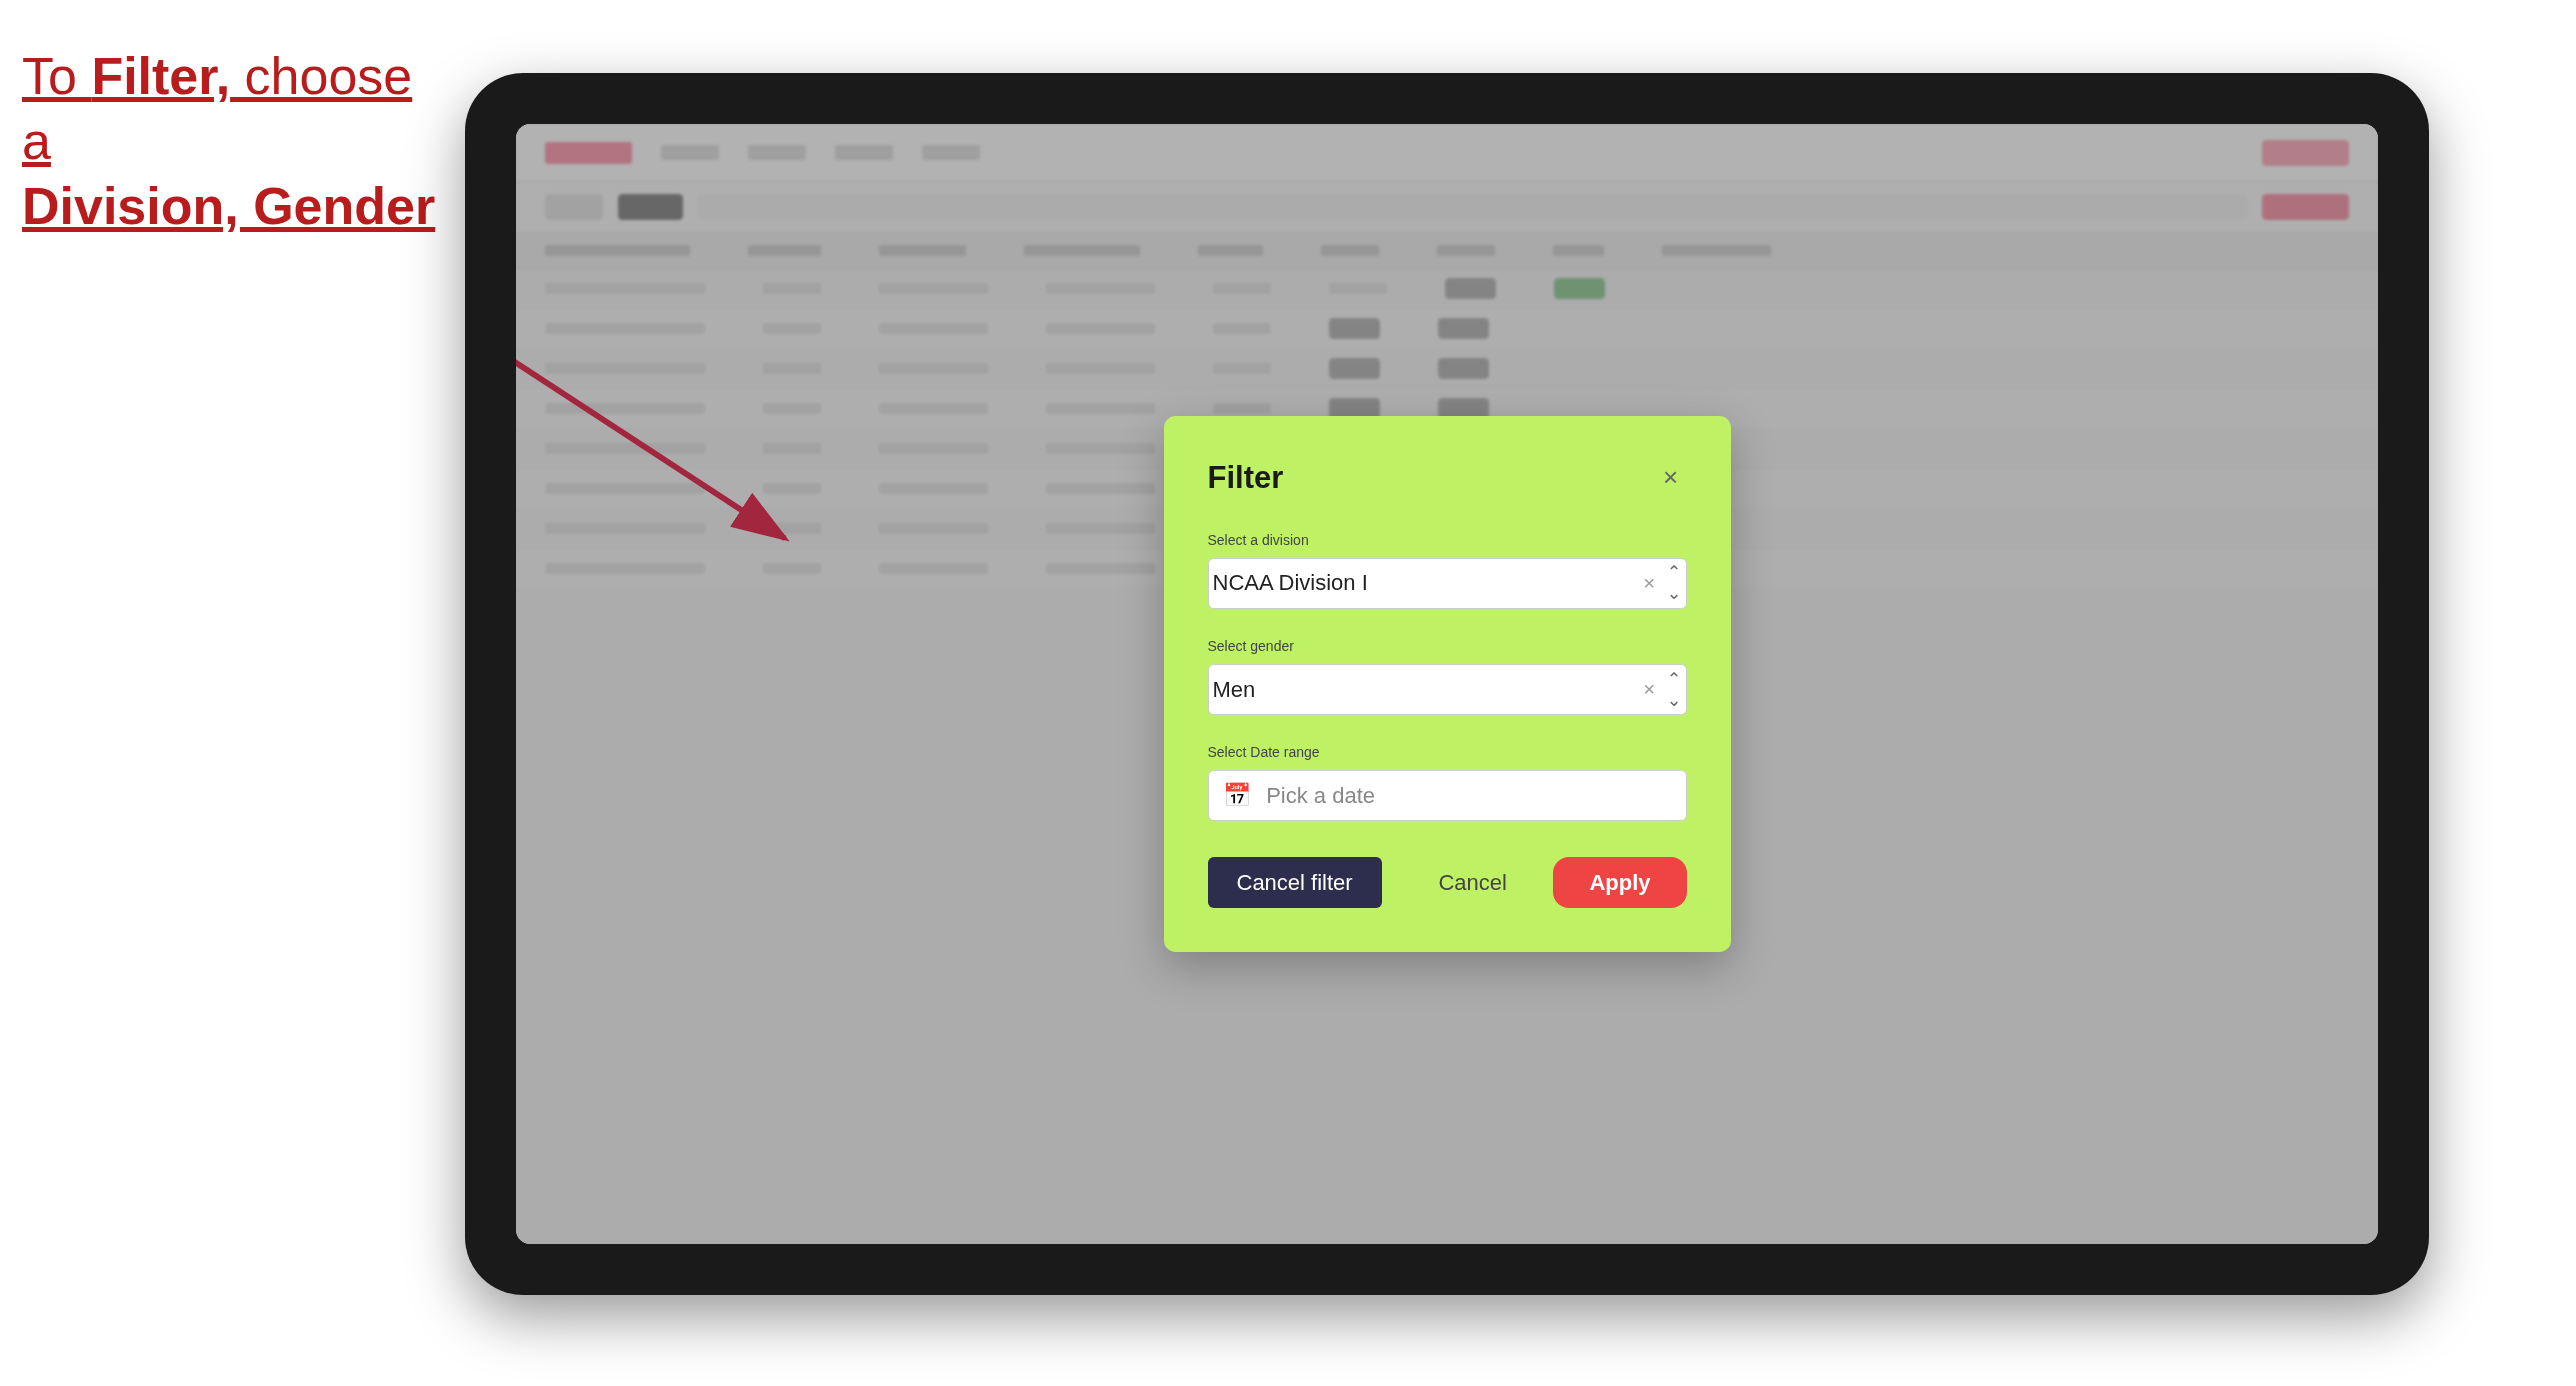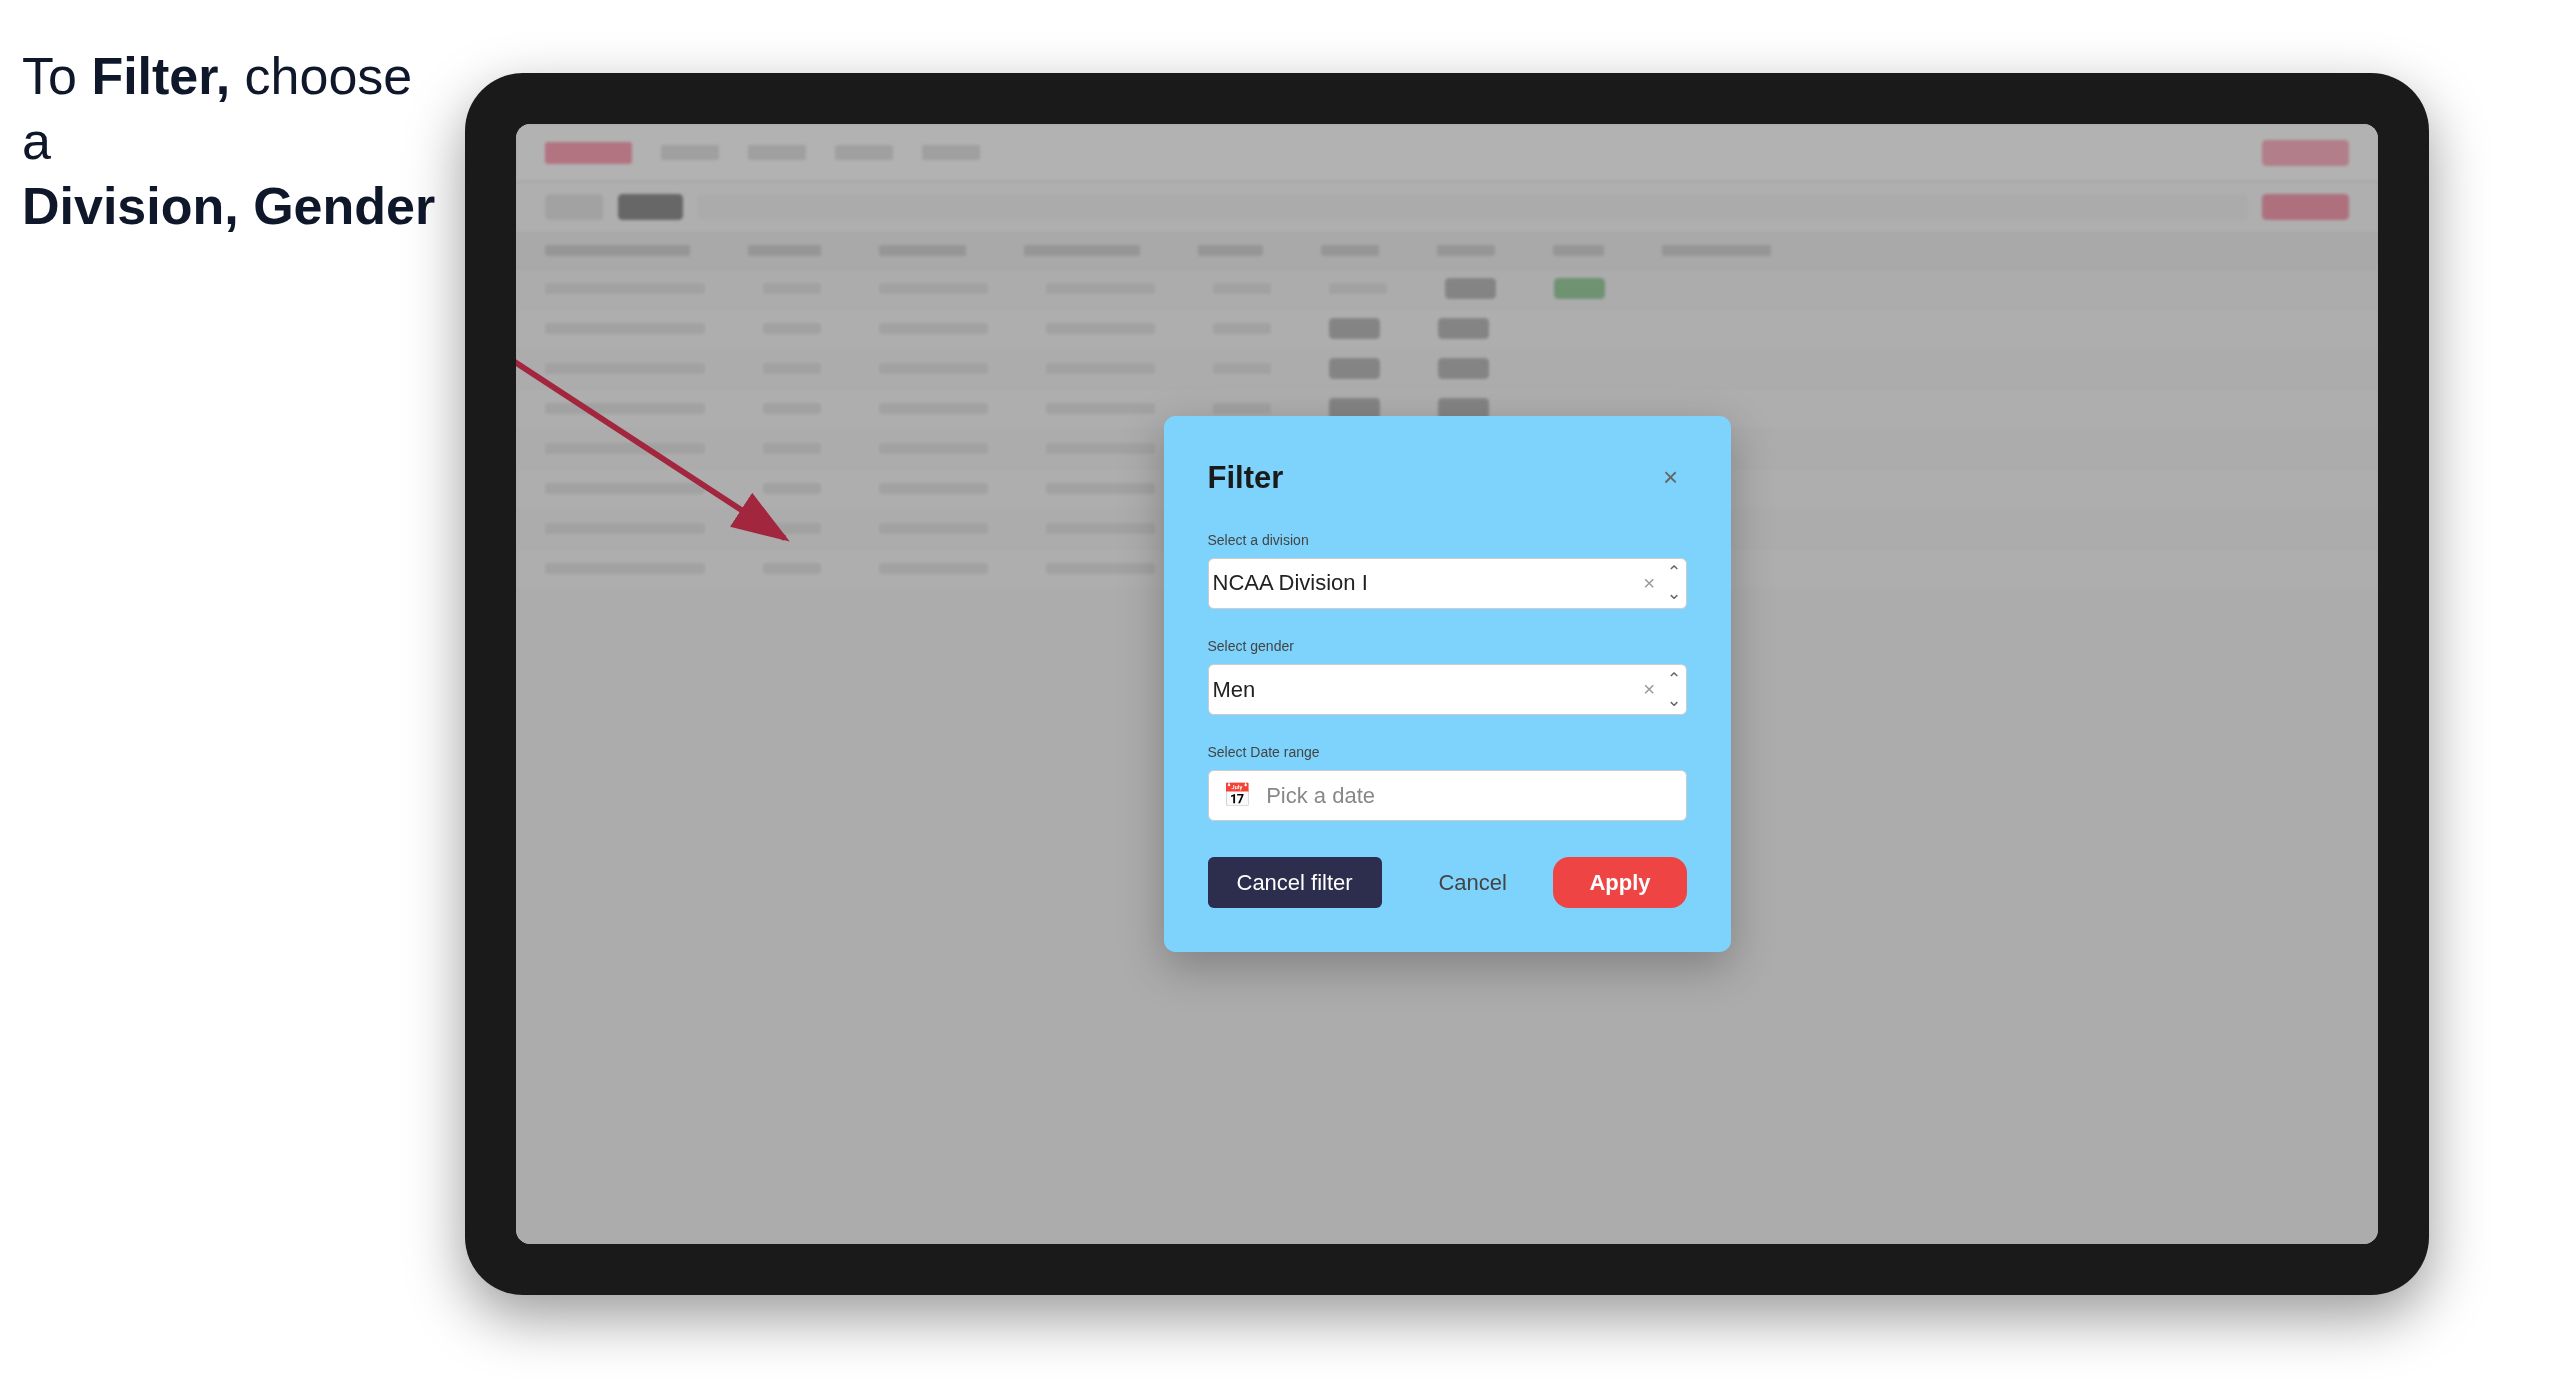--- a/index.html
+++ b/index.html
@@ -13,21 +13,22 @@
     }
 
     
     .instruction-text {
       position: absolute;
       top: 44px;
       left: 22px;
       width: 422px;
       font-size: 52px;
       line-height: 1.25;
-      color: #0f172a;
+      color: #b91c1c;
+      text-decoration: underline;
     }
     .instruction-text strong {
       font-weight: 800;
     }
 
     
     .tablet {
       position: absolute;
       top: 73px;
       left: 465px;
@@ -199,21 +200,21 @@
       position: absolute;
       inset: 0;
       background: rgba(0,0,0,0.3);
       display: flex;
       align-items: center;
       justify-content: center;
       z-index: 10;
     }
 
     .modal {
-      background: #7dd3fc;
+      background: #bef264;
       border-radius: 11.6px;
       padding: 44px;
       width: 567px;
       box-shadow: 0 14.5px 44px rgba(0,0,0,0.25);
       position: relative;
     }
 
     .modal-header {
       display: flex;
       align-items: center;

